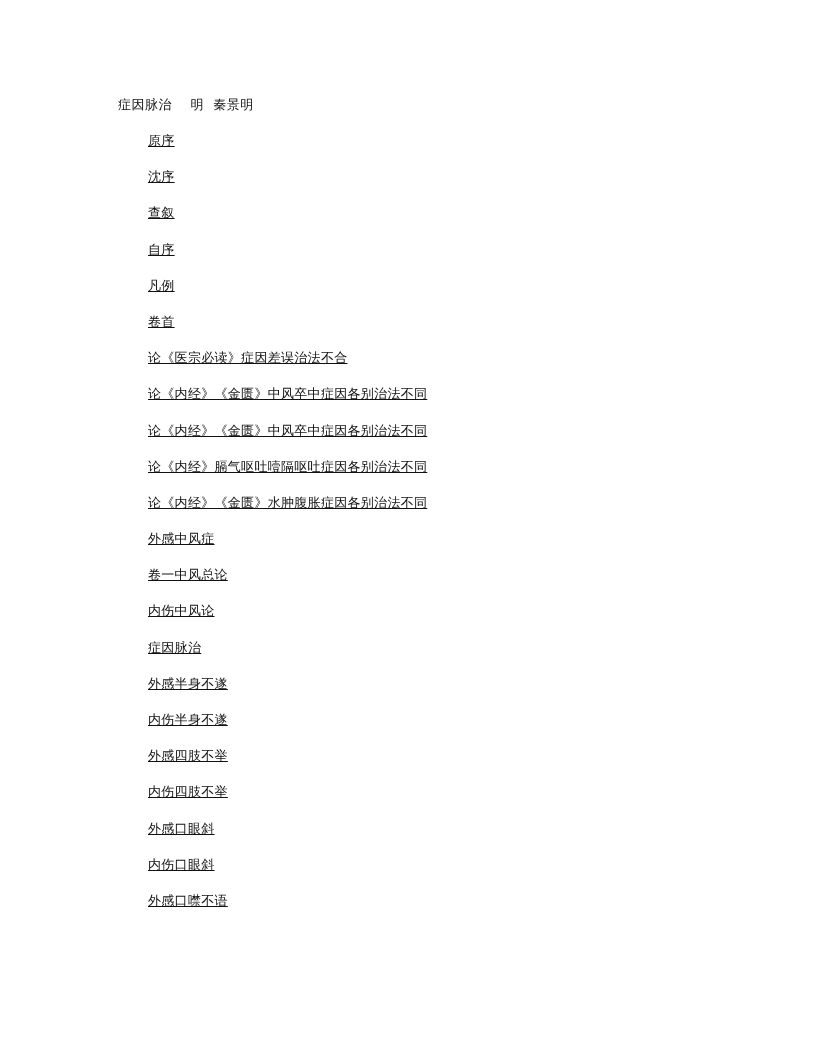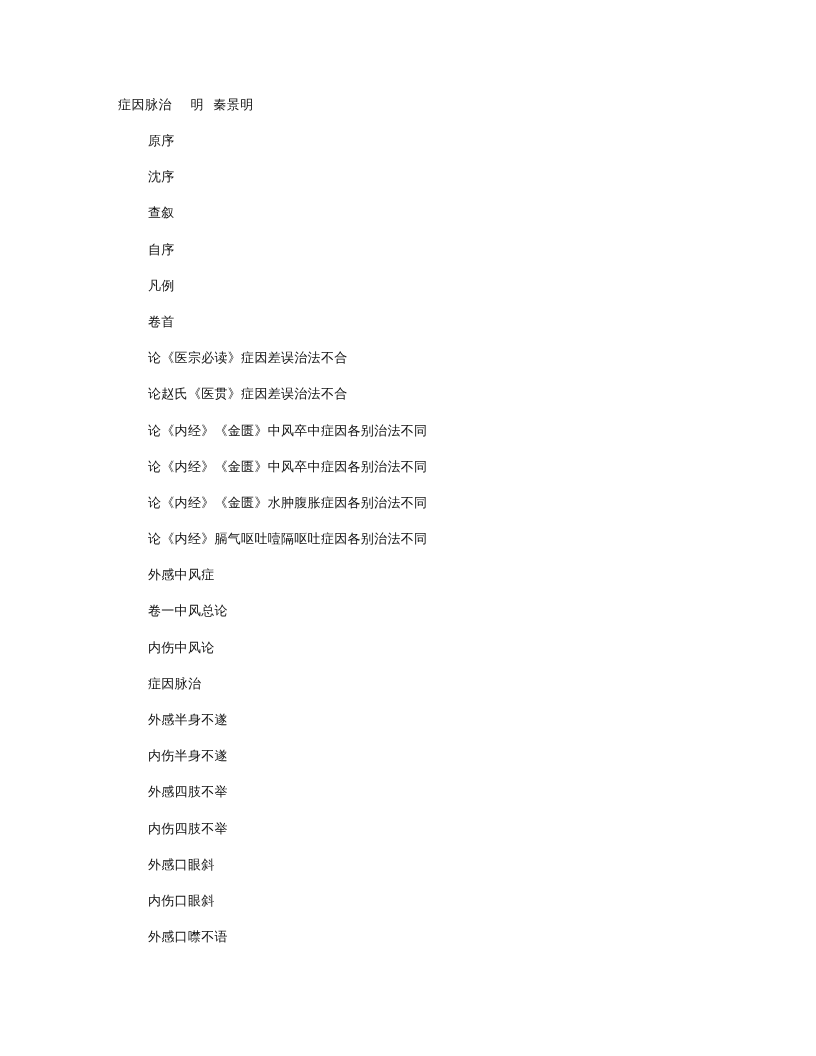--- a/index.html
+++ b/index.html
@@ -38,41 +38,41 @@
       margin: 0;
       padding: 0;
       list-style: none;
     }
     .toc li {
       font-size: 13px;
       height: 36.2px;
       line-height: 16px;
       white-space: nowrap;
       letter-spacing: 0.3px;
+      text-decoration: underline;
     }
   </style>
 </head>
 <body>
 
 <div class="page">
   <div class="title"><span>症因脉治</span>    <span>明</span>  <span>秦景明</span></div>
 
   <ul class="toc">
     <li>原序</li>
     <li>沈序</li>
     <li>查叙</li>
     <li>自序</li>
     <li>凡例</li>
     <li>卷首</li>
     <li>论《医宗必读》症因差误治法不合</li>
-    <li>论赵氏《医贯》症因差误治法不合</li>
     <li>论《内经》《金匮》中风卒中症因各别治法不同</li>
     <li>论《内经》《金匮》中风卒中症因各别治法不同</li>
+    <li>论《内经》膈气呕吐噎隔呕吐症因各别治法不同</li>
     <li>论《内经》《金匮》水肿腹胀症因各别治法不同</li>
-    <li>论《内经》膈气呕吐噎隔呕吐症因各别治法不同</li>
     <li>外感中风症</li>
     <li>卷一中风总论</li>
     <li>内伤中风论</li>
     <li>症因脉治</li>
     <li>外感半身不遂</li>
     <li>内伤半身不遂</li>
     <li>外感四肢不举</li>
     <li>内伤四肢不举</li>
     <li>外感口眼斜</li>
     <li>内伤口眼斜</li>

